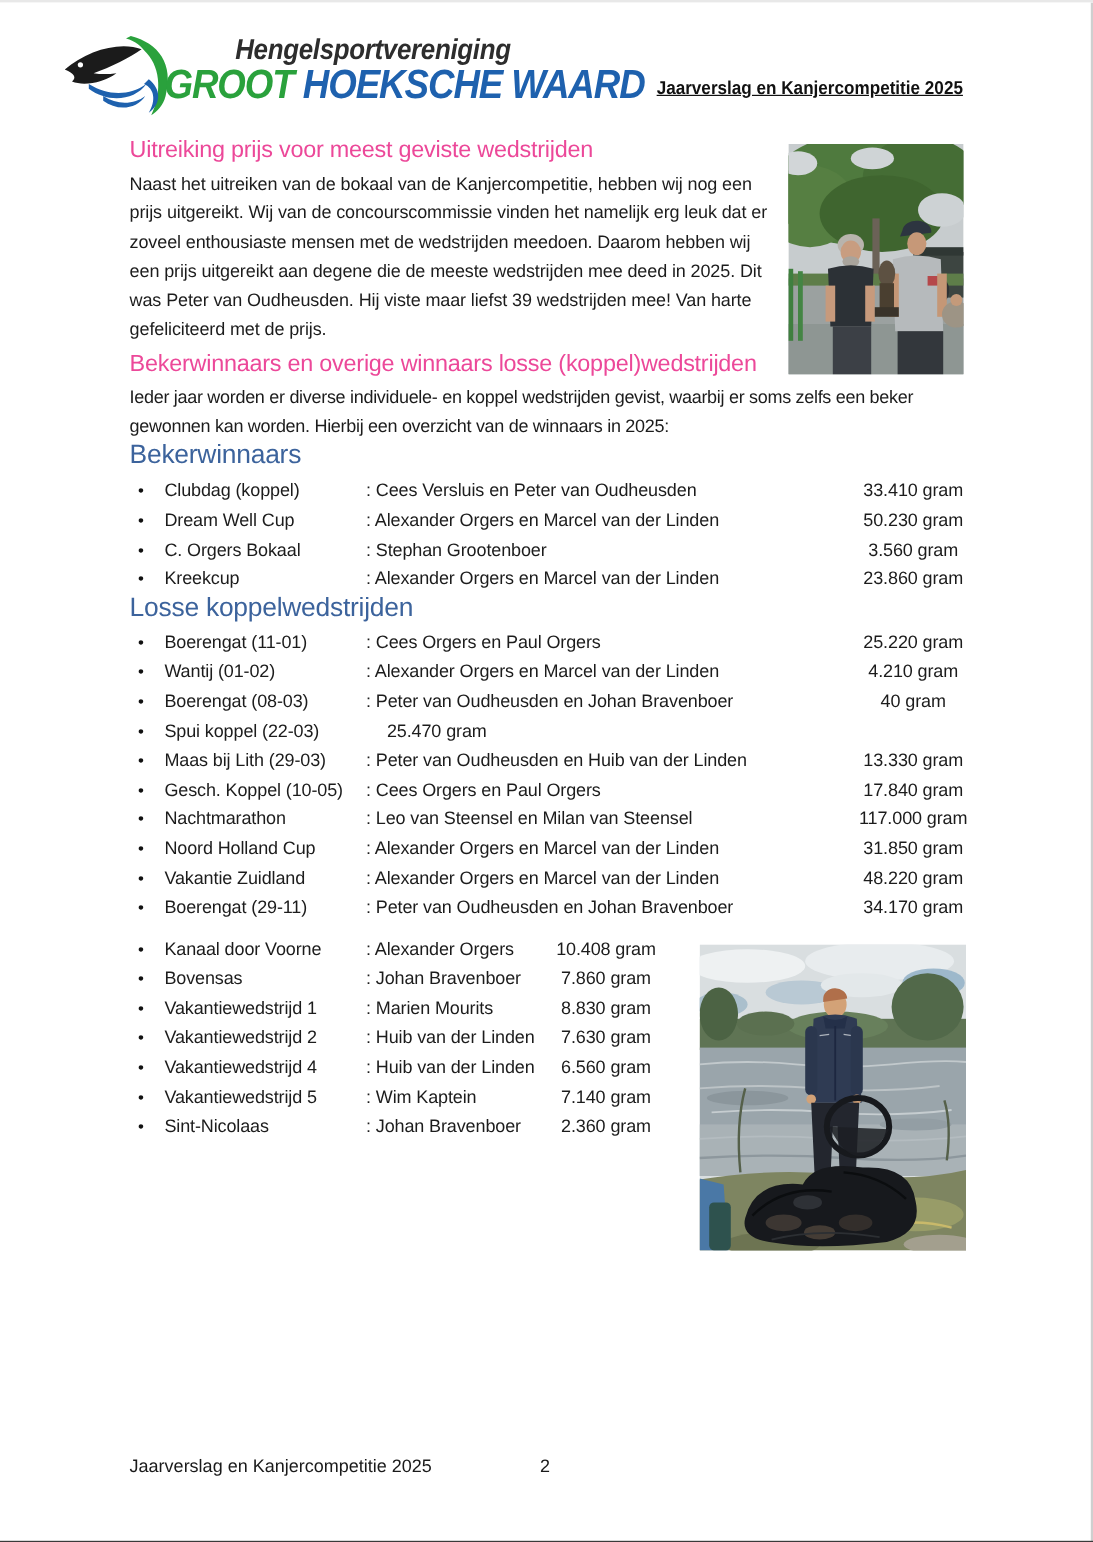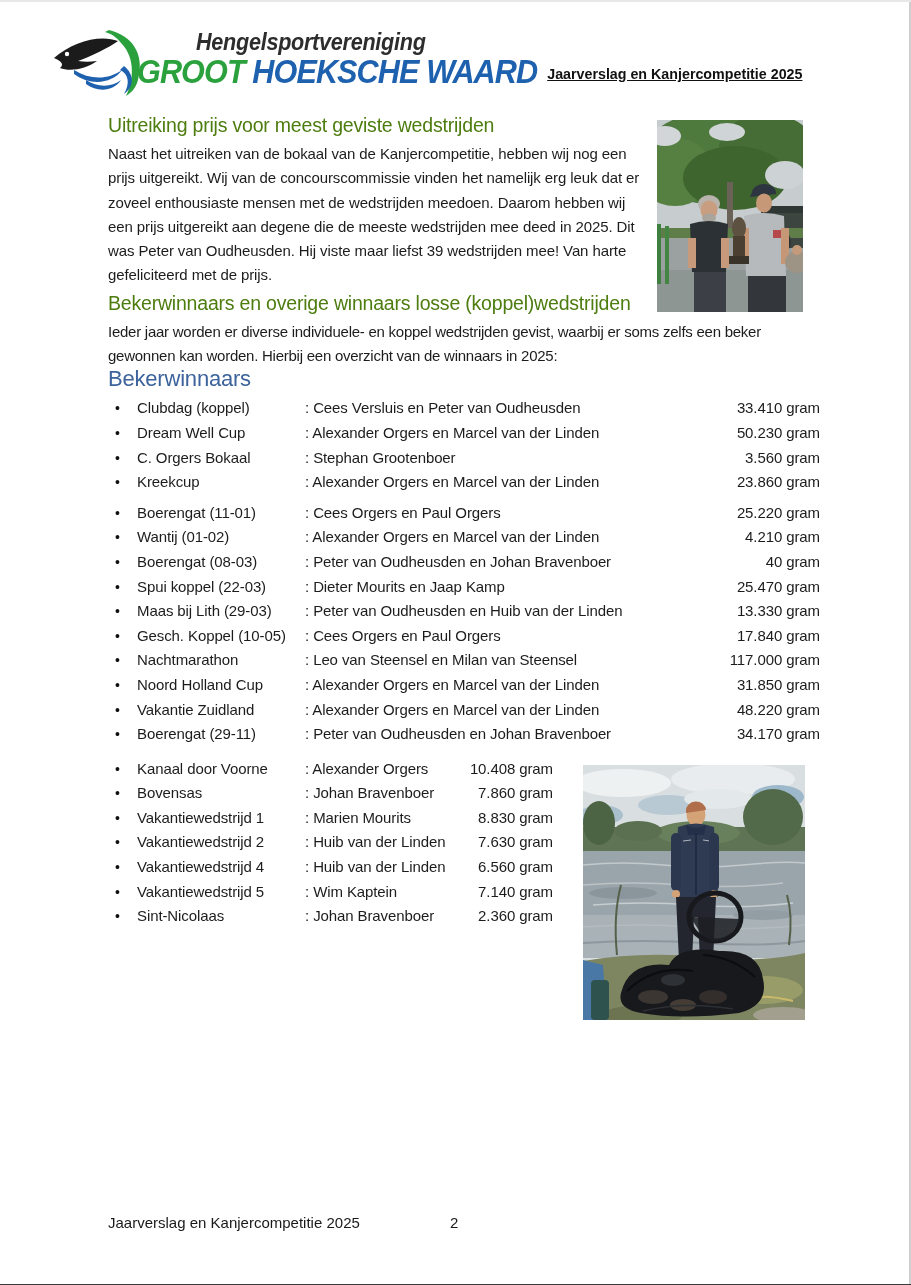--- a/index.html
+++ b/index.html
@@ -31,21 +31,21 @@
     color:#111; text-decoration:underline; white-space:nowrap;
     transform:scaleX(.92); transform-origin:right center;
   }
 
   
   .content {
     position:absolute; left:108px; top:110px; width:712px;
     font-size:15px; line-height:24.3px; letter-spacing:-0.1px; color:#1c1c1c;
   }
   h2.doc-h2 {
-    font-size:19.5px; line-height:26px; font-weight:400; color:#4d7c0f;
+    font-size:19.5px; line-height:26px; font-weight:400; color:#ec4899;
     margin:0 0 4px 0; letter-spacing:-0.2px;
   }
   h3.doc-h3 {
     font-size:22px; line-height:22px; font-weight:400; color:#3c639c;
     margin:0; letter-spacing:-0.2px;
   }
   .p1 { margin:0 0 2px 0; }
   .p2 { margin:4px 0 0 0; width:706px; letter-spacing:-0.25px; }
   .h3-beker  { margin-top:10px; }
   .h3-koppel { margin-top:14px; }
@@ -54,21 +54,21 @@
   .photo1 { float:right; width:146px; height:192px; margin:8px 17px 0 12px; }
   .photo2 { float:right; width:222px; height:255px; margin:8px 15px 0 12px; }
   .photo1 svg, .photo2 svg { display:block; width:100%; height:100%; }
 
   .rows { margin-top:6px; }
   .rows-ind { margin-top:10px; }
   .row { display:flex; align-items:baseline; height:24.6px; }
   .bl { width:29px; padding-left:7px; font-size:14px; color:#111; }
   .ev { width:168px; white-space:nowrap; }
   .wi { flex:1; white-space:nowrap; }
-  .wt { width:118px; text-align:right; white-space:nowrap; }
+  .wt { width:118px; text-align:center; white-space:nowrap; }
   .row.narrow { width:445px; }
   .row.narrow .wt { width:96px; }
 
   
   .footer { position:absolute; left:108px; top:1212px; width:692px; font-size:15px; color:#1a1a1a; }
   .footer .pageno { position:absolute; left:342px; top:0; }
 </style>
 </head>
 <body>
 
@@ -170,20 +170,21 @@
           <span class="wt">3.560 gram</span>
         </div>
       <div class="row">
           <span class="bl">•</span>
           <span class="ev">Kreekcup</span>
           <span class="wi">: Alexander Orgers en Marcel van der Linden</span>
           <span class="wt">23.860 gram</span>
         </div>
     </div>
 
+    <h3 class="doc-h3 h3-koppel">Losse koppelwedstrijden</h3>
     <div class="rows">
       <div class="row">
           <span class="bl">•</span>
           <span class="ev">Boerengat (11-01)</span>
           <span class="wi">: Cees Orgers en Paul Orgers</span>
           <span class="wt">25.220 gram</span>
         </div>
       <div class="row">
           <span class="bl">•</span>
           <span class="ev">Wantij (01-02)</span>
@@ -192,21 +193,20 @@
         </div>
       <div class="row">
           <span class="bl">•</span>
           <span class="ev">Boerengat (08-03)</span>
           <span class="wi">: Peter van Oudheusden en Johan Bravenboer</span>
           <span class="wt">40 gram</span>
         </div>
       <div class="row">
           <span class="bl">•</span>
           <span class="ev">Spui koppel (22-03)</span>
-          <span class="wi">: Dieter Mourits en Jaap Kamp</span>
           <span class="wt">25.470 gram</span>
         </div>
       <div class="row">
           <span class="bl">•</span>
           <span class="ev">Maas bij Lith (29-03)</span>
           <span class="wi">: Peter van Oudheusden en Huib van der Linden</span>
           <span class="wt">13.330 gram</span>
         </div>
       <div class="row">
           <span class="bl">•</span>

